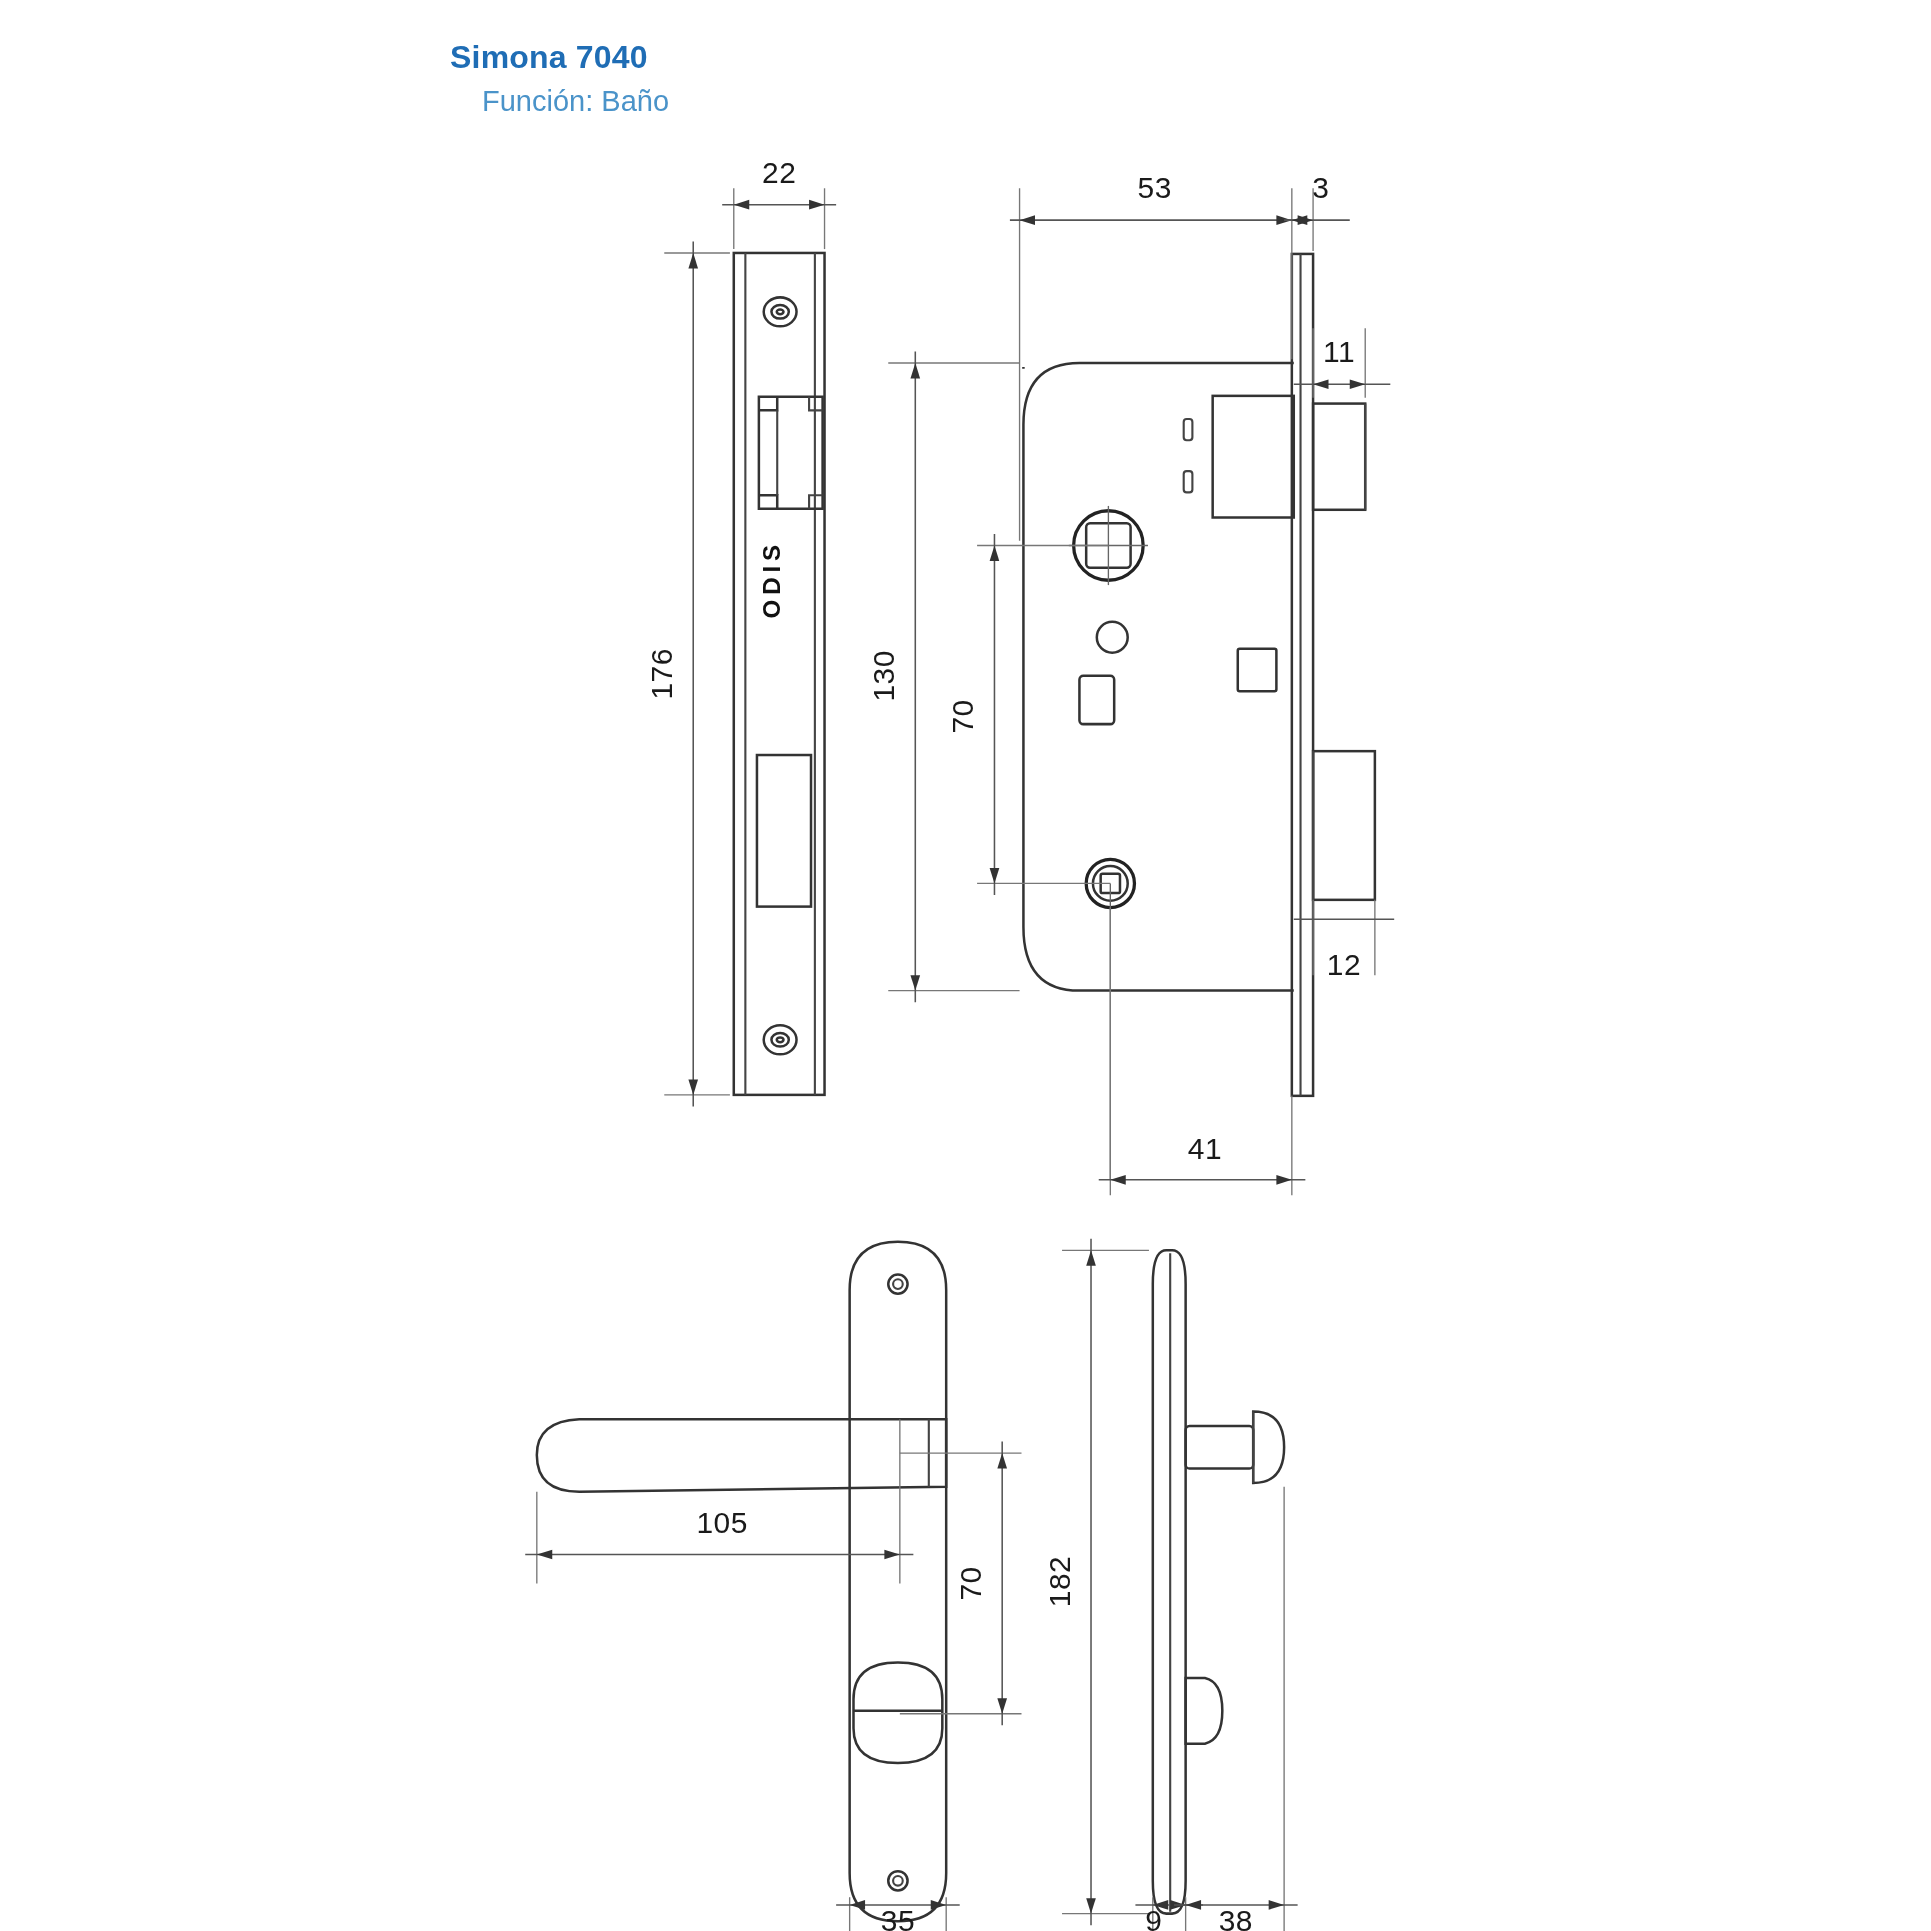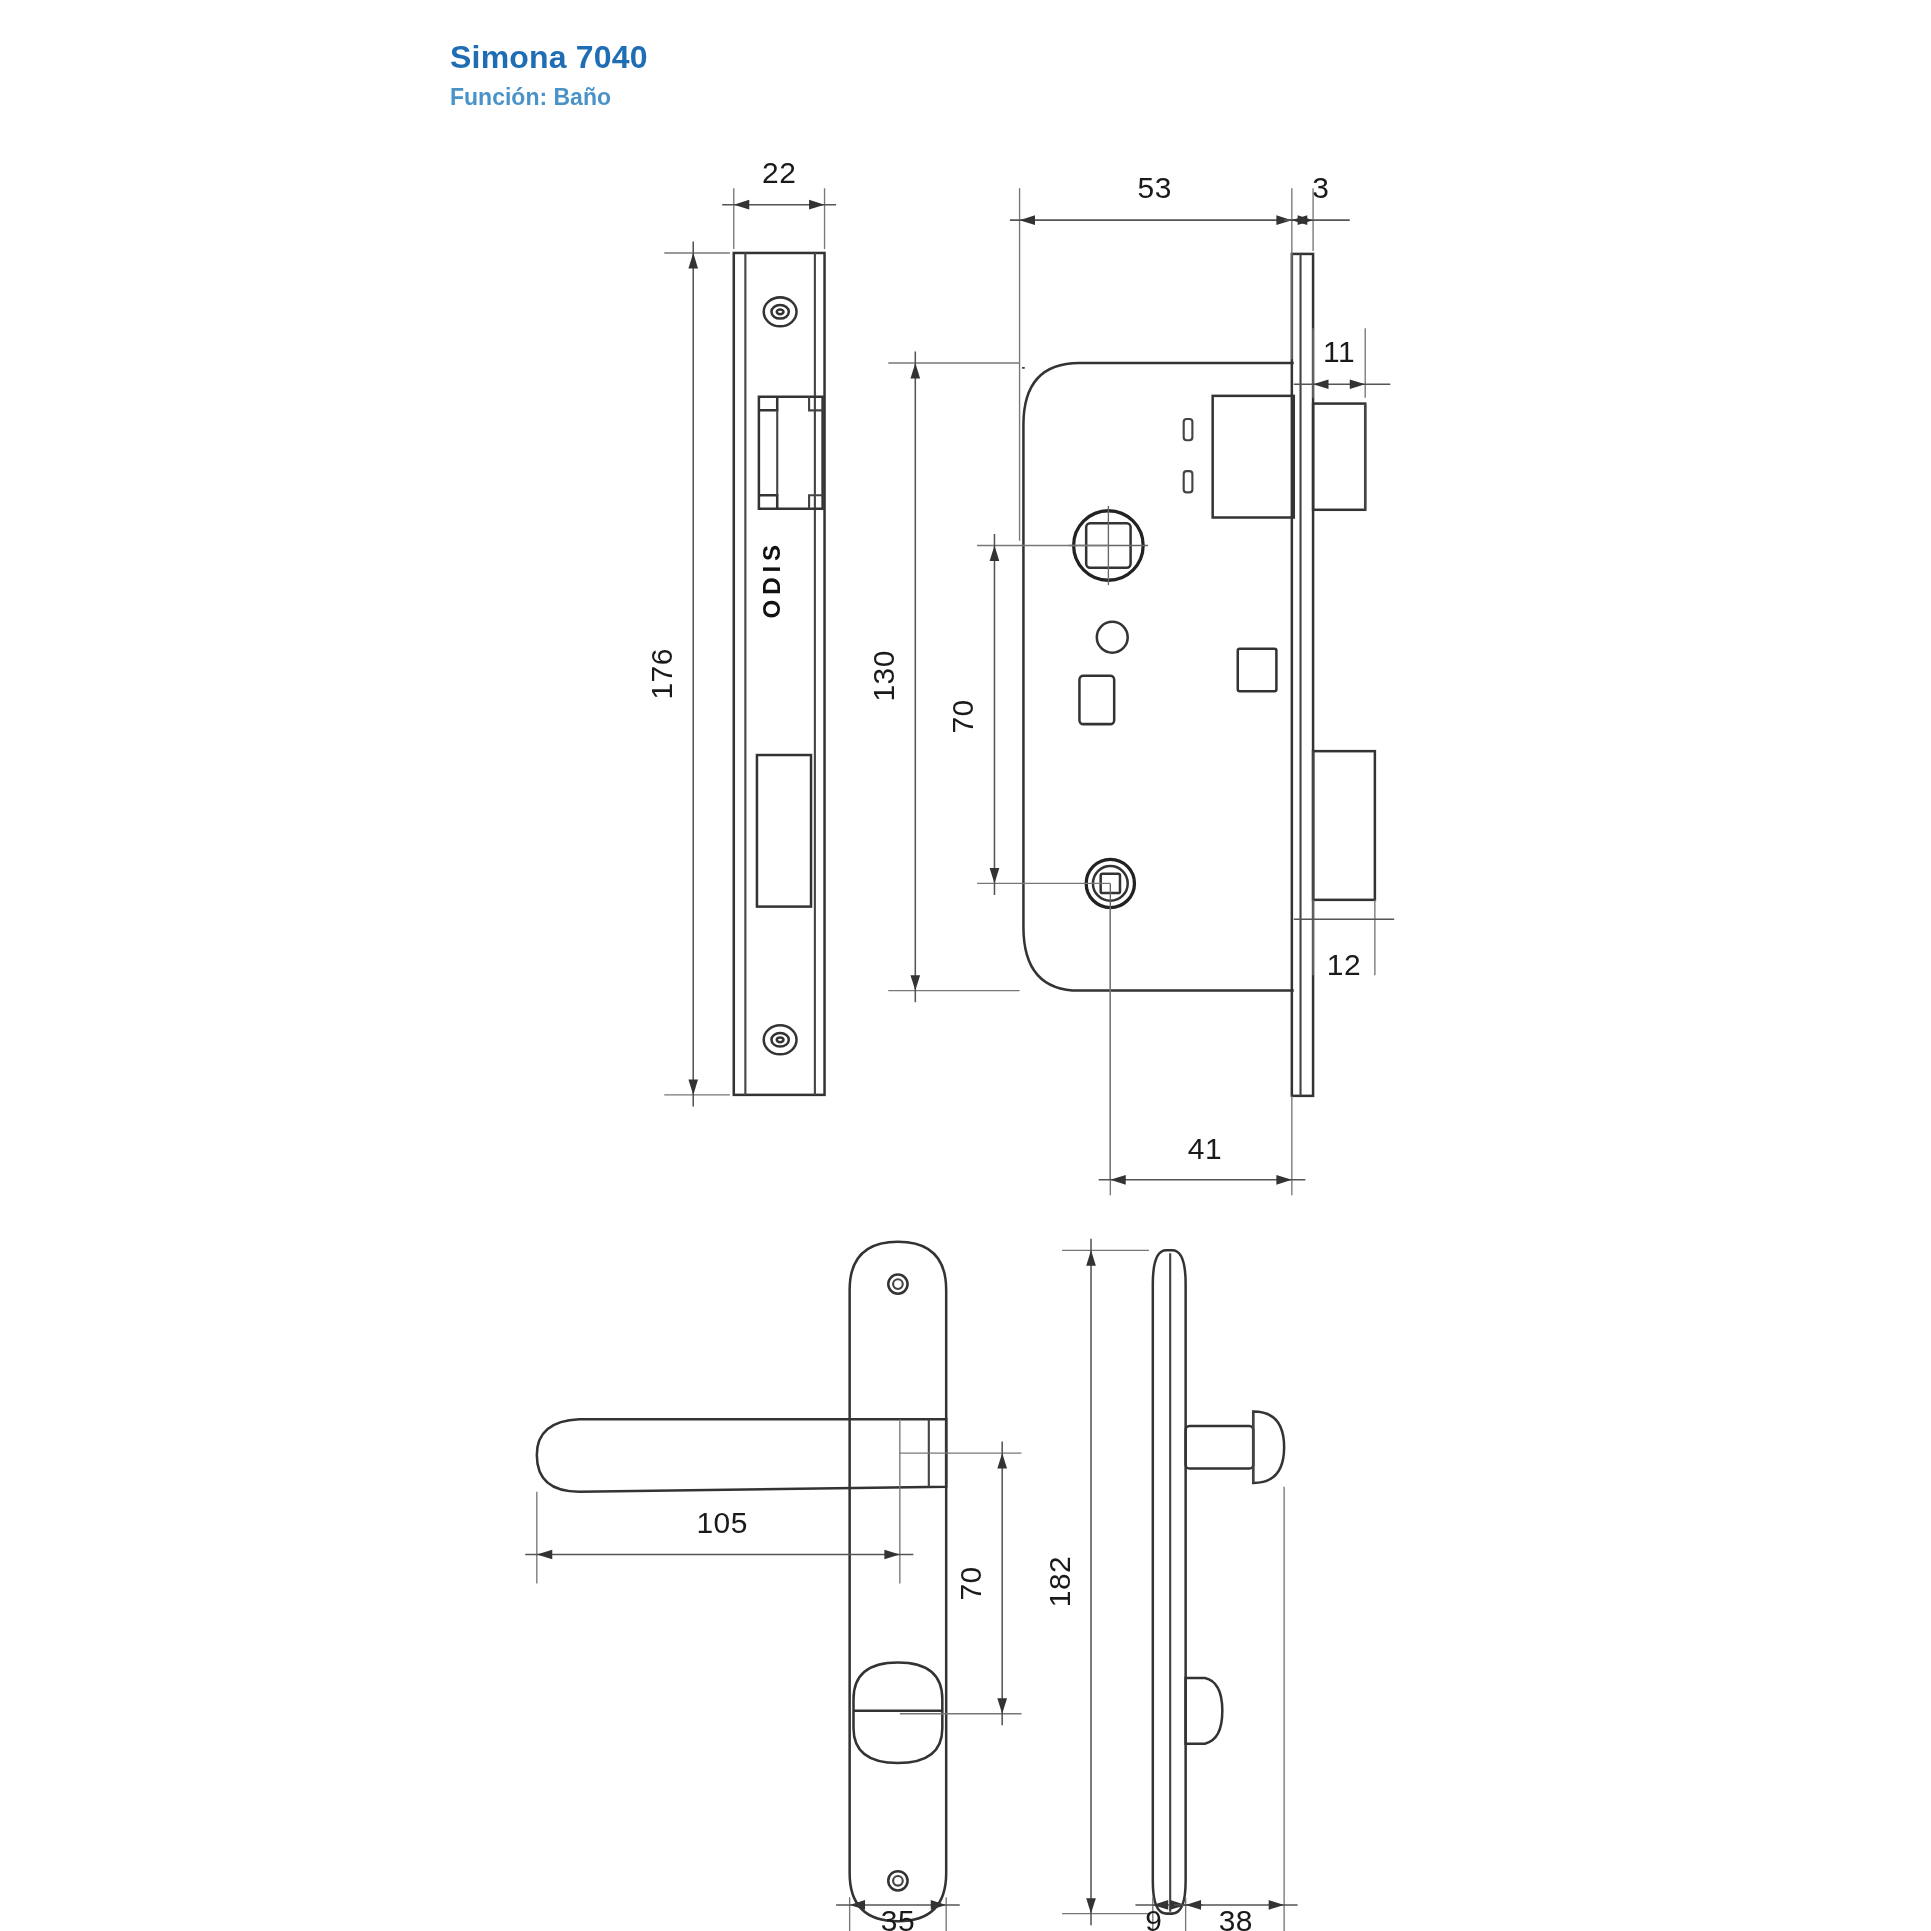--- a/index.html
+++ b/index.html
@@ -28,26 +28,27 @@
   }
   .doc-title {
     font-size: 32px;
     font-weight: bold;
     color: #1f6db5;
     letter-spacing: 0.2px;
     line-height: 1.25;
     white-space: nowrap;
   }
   .doc-subtitle {
-    font-size: 23px;
-    font-weight: bold;
+    font-size: 29px;
+    font-weight: normal;
     color: #4a93c9;
     line-height: 1.3;
     margin-top: 5.8px;
     white-space: nowrap;
+    margin-left: 32px;
   }
   svg#drawing {
     position: absolute;
     left: 0;
     top: 0;
     width: 1931px;
     height: 1931px;
   }
   .part { fill: none; stroke: #333333; stroke-width: 2.6; }
   .part-thin { fill: none; stroke: #444444; stroke-width: 2.2; }

